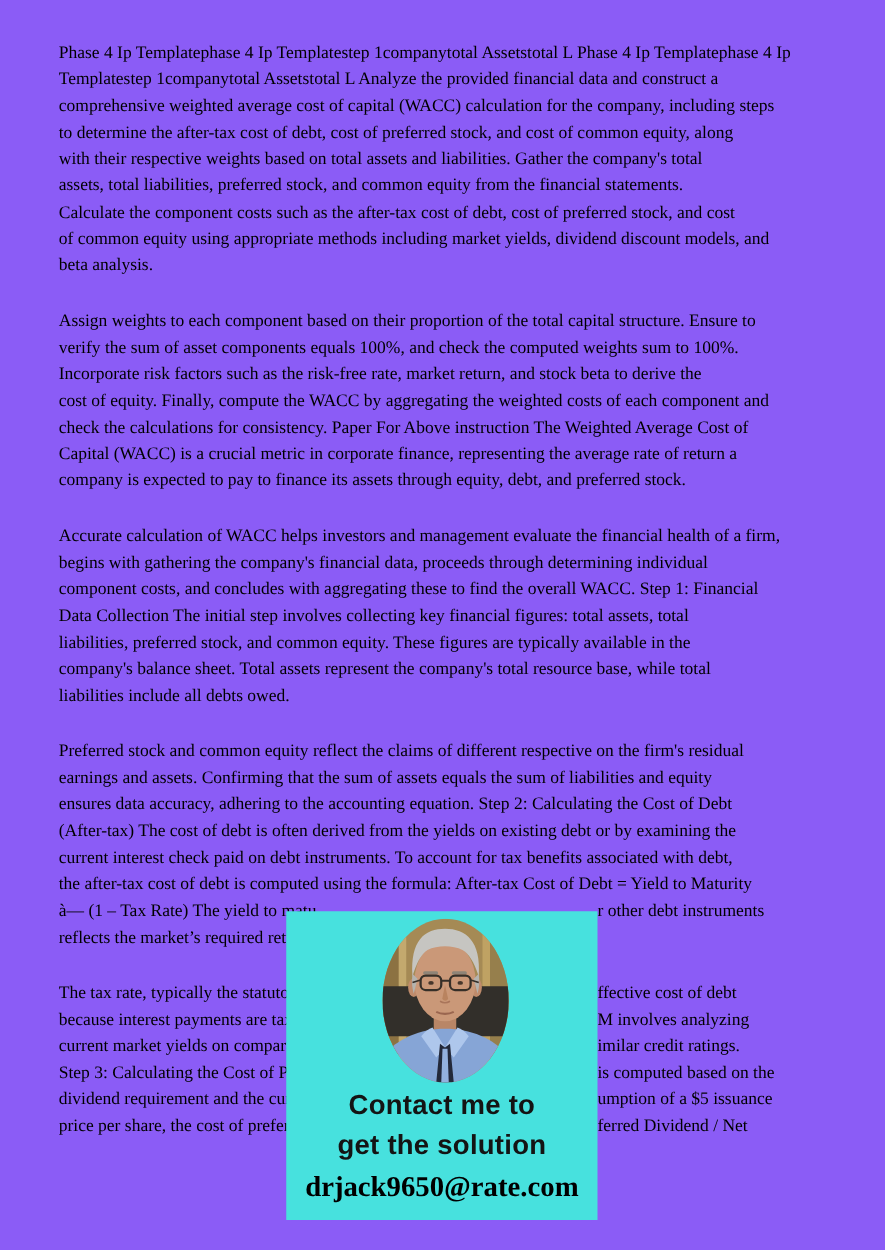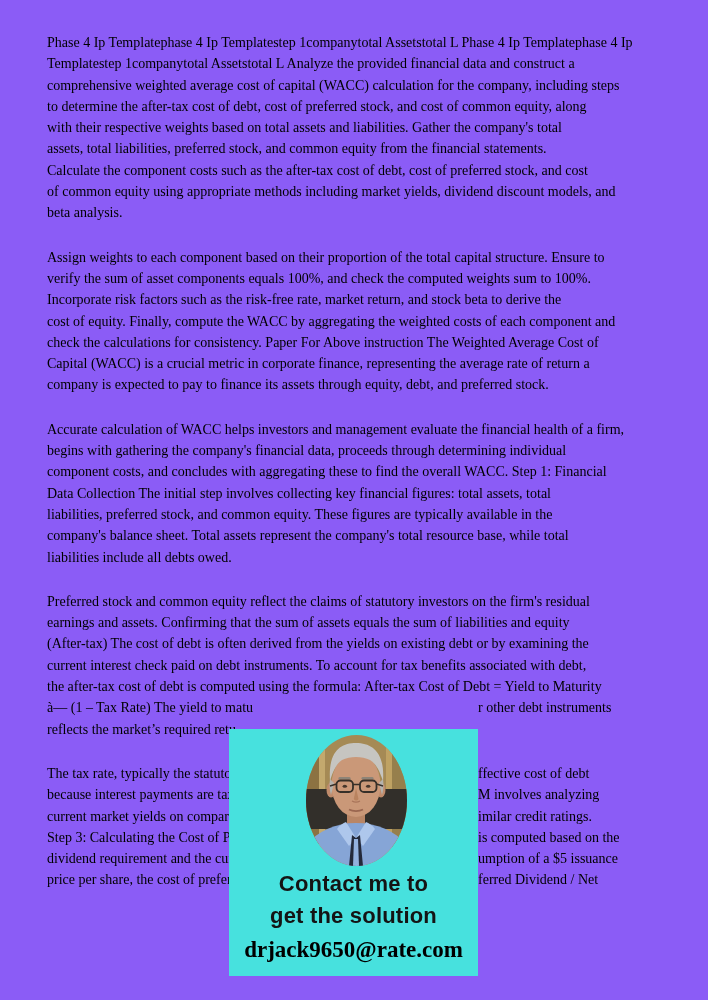--- a/index.html
+++ b/index.html
@@ -57,22 +57,23 @@
       <div class="para">
         <div class="line">Accurate calculation of WACC helps investors and management evaluate the financial health of a firm,</div>
         <div class="line">begins with gathering the company's financial data, proceeds through determining individual</div>
         <div class="line">component costs, and concludes with aggregating these to find the overall WACC. Step 1: Financial</div>
         <div class="line">Data Collection The initial step involves collecting key financial figures: total assets, total</div>
         <div class="line">liabilities, preferred stock, and common equity. These figures are typically available in the</div>
         <div class="line">company's balance sheet. Total assets represent the company's total resource base, while total</div>
         <div class="line">liabilities include all debts owed.</div>
       </div>
       <div class="para">
-        <div class="line">Preferred stock and common equity reflect the claims of statutory investors on the firm's residual</div>
+        <div class="line">Preferred stock and common equity reflect the claims of different respective on the firm's residual</div>
         <div class="line">earnings and assets. Confirming that the sum of assets equals the sum of liabilities and equity</div>
+        <div class="line">ensures data accuracy, adhering to the accounting equation. Step 2: Calculating the Cost of Debt</div>
         <div class="line">(After-tax) The cost of debt is often derived from the yields on existing debt or by examining the</div>
         <div class="line">current interest check paid on debt instruments. To account for tax benefits associated with debt,</div>
         <div class="line">the after-tax cost of debt is computed using the formula: After-tax Cost of Debt = Yield to Maturity</div>
         <div class="line"><span>à— (1 – Tax Rate) The yield to matu</span><span class="rfrag">r other debt instruments</span></div>
         <div class="line"><span>reflects the market’s required retu</span></div>
       </div>
       <div class="para">
         <div class="line"><span>The tax rate, typically the statutory</span><span class="rfrag">ffective cost of debt</span></div>
         <div class="line"><span>because interest payments are tax</span><span class="rfrag">M involves analyzing</span></div>
         <div class="line"><span>current market yields on compara</span><span class="rfrag">imilar credit ratings.</span></div>

